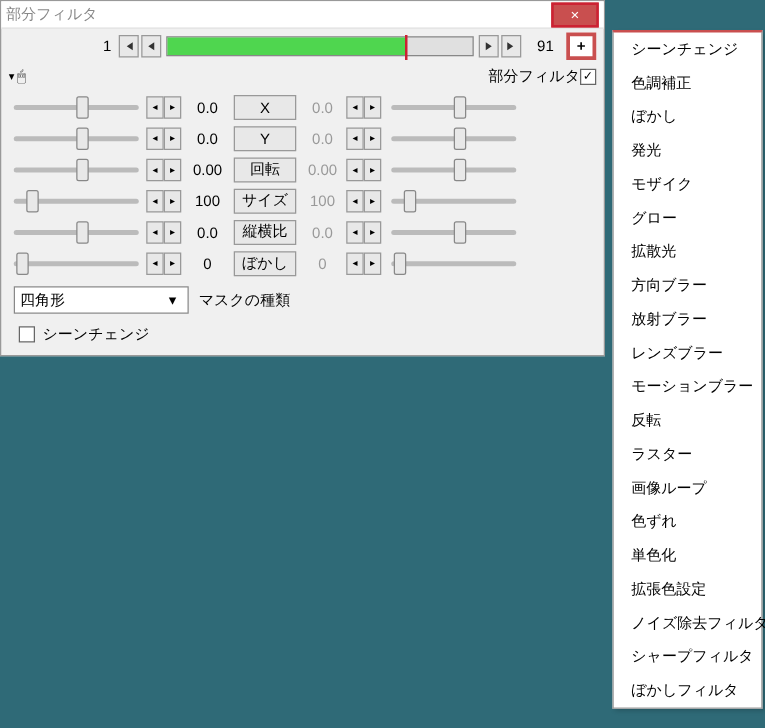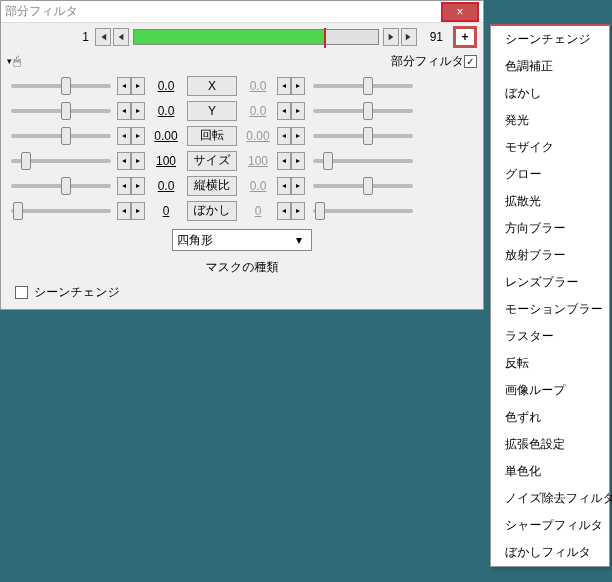--- a/index.html
+++ b/index.html
@@ -23,25 +23,25 @@
 .sec-label { flex: 1; }
 .check { width: 13px; height: 13px; border: 1px solid #666; background: #fff; display: flex; align-items: center; justify-content: center; font-size: 10px; }
 
 .param-grid { padding: 2px 6px; }
 .param-row { display: flex; align-items: center; height: 25px; gap: 2px; }
 .slider-col { width: 108px; display: flex; align-items: center; }
 .slider-track { flex: 1; height: 4px; background: #bbb; position: relative; margin: 0 4px; border-radius: 2px; }
 .slider-thumb { position: absolute; width: 10px; height: 18px; background: #e8e8e8; border: 1px solid #888; top: -7px; border-radius: 2px; }
 .spin-col { width: 30px; display: flex; }
 .spin-btn { width: 14px; height: 18px; border: 1px solid #999; background: #e8e8e8; display: flex; align-items: center; justify-content: center; font-size: 8px; cursor: pointer; }
-.val-col { width: 34px; text-align: center; text-decoration: underline; color: #000; }
+.val-col { width: 34px; text-align: center; color: #000; }
 .val-col.dim { color: #999; }
 .name-col { width: 50px; height: 20px; border: 1px solid #999; background: #e8e8e8; display: flex; align-items: center; justify-content: center; margin: 0 2px; }
 
-.bottom-row { display: flex; align-items: center; padding: 4px 10px; gap: 8px; flex-direction: column; }
+.bottom-row { display: flex; align-items: center; padding: 4px 10px; gap: 8px; }
 .combo { width: 140px; height: 22px; border: 1px solid #888; background: #fff; display: flex; align-items: center; padding: 0 4px; }
 .combo .cbtxt { flex: 1; }
 .combo .carrow { width: 16px; text-align: center; }
 .chk-row { display: flex; align-items: center; padding: 4px 14px 8px; gap: 6px; }
 .chk-box { width: 13px; height: 13px; border: 1px solid #666; background: #fff; }
 
 .menu { position: absolute; left: 490px; top: 24px; width: 120px; background: #fff; border: 1px solid #999; border-top: 2px solid #c94f4f; box-shadow: 2px 2px 4px rgba(0,0,0,0.2); }
 .menu-item { padding: 5px 14px; cursor: pointer; white-space: nowrap; }
 
 svg.arrow { width: 8px; height: 8px; }
@@ -252,22 +252,22 @@
     <div class="menu-item">色調補正</div>
     <div class="menu-item">ぼかし</div>
     <div class="menu-item">発光</div>
     <div class="menu-item">モザイク</div>
     <div class="menu-item">グロー</div>
     <div class="menu-item">拡散光</div>
     <div class="menu-item">方向ブラー</div>
     <div class="menu-item">放射ブラー</div>
     <div class="menu-item">レンズブラー</div>
     <div class="menu-item">モーションブラー</div>
+    <div class="menu-item">反転</div>
     <div class="menu-item">ラスター</div>
-    <div class="menu-item">反転</div>
     <div class="menu-item">画像ループ</div>
     <div class="menu-item">色ずれ</div>
+    <div class="menu-item">単色化</div>
     <div class="menu-item">拡張色設定</div>
-    <div class="menu-item">単色化</div>
     <div class="menu-item">ノイズ除去フィルタ</div>
     <div class="menu-item">シャープフィルタ</div>
     <div class="menu-item">ぼかしフィルタ</div>
   </div>
 
 </body></html>

